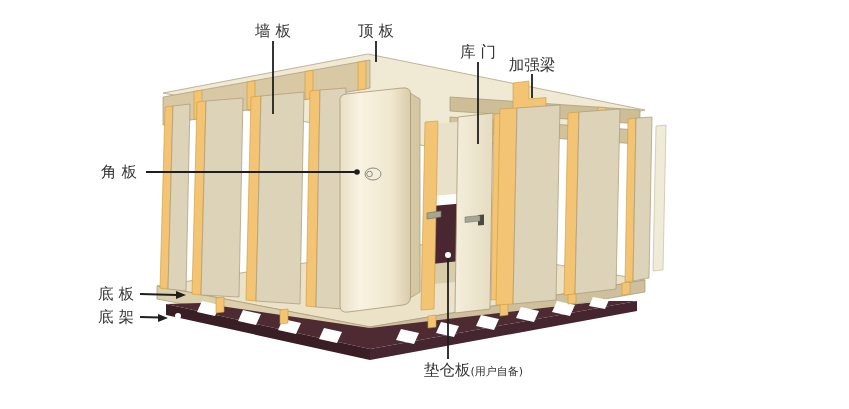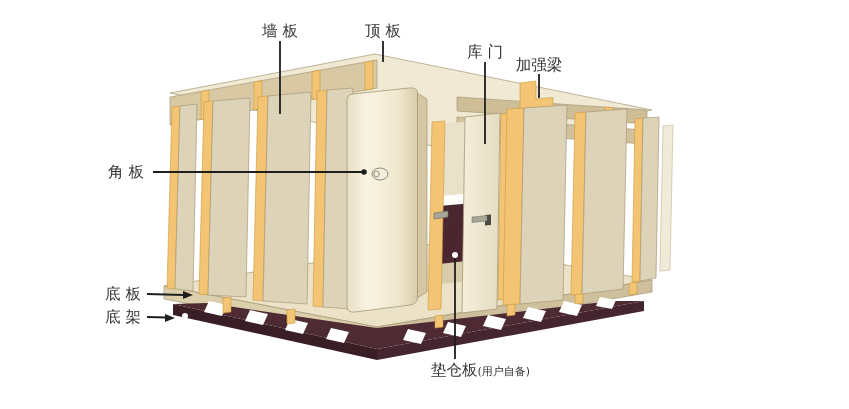--- a/index.html
+++ b/index.html
@@ -1,18 +1,18 @@
 <!DOCTYPE html>
 <html style="--background: #ffffff; --panel-face: #DDD3B9; --panel-face-light: #EFE8D2; --panel-edge-yellow: #F3C473; --panel-edge-yellow-dark: #C99B3F; --roof-top: #F0E9D3; --roof-fascia: #D8C9A4; --roof-fascia-right: #CEBE98; --header-rail: #D2C29C; --panel-side-face: #D5C6A4; --slab-top: #EBE2C8; --slab-left-face: #DCCFAC; --slab-right-face: #CFC09D; --frame-dark: #4E2B32; --frame-darker: #3A1E25; --interior-dark: #4A2730; --interior-wall: #E9E1C9; --interior-trim: #D9CCAB; --metal: #A6A696; --leader-line: #1E1E1E; --label-text: #333333; --outline: #A79877;"><head>
 <meta charset="utf-8">
 <style>
   html,body{margin:0;padding:0;background:#fff;}
   .stage{
     position:relative;width:752px;height:409px;background:var(--background,#fff);
-    font-family:"DejaVu Sans","Liberation Sans",sans-serif;overflow:hidden;padding-left:7px;
+    font-family:"DejaVu Sans","Liberation Sans",sans-serif;overflow:hidden;
   }
   svg{display:block}
   text{fill:var(--label-text,#333);font-family:"DejaVu Sans","Liberation Sans",sans-serif;}
   .lead{stroke:var(--leader-line,#1e1e1e);stroke-width:1.8;fill:none;}
   .thin{stroke:var(--outline,#A79877);stroke-width:.7;}
   .ystrip{fill:var(--panel-edge-yellow,#F3C473);stroke:var(--panel-edge-yellow-dark,#C99B3F);stroke-width:.6;}
   .pface{fill:var(--panel-face,#DDD3B9);stroke:var(--outline,#A79877);stroke-width:.7;}
   .notch{fill:#ffffff;stroke:none;}
 </style>
 </head>

